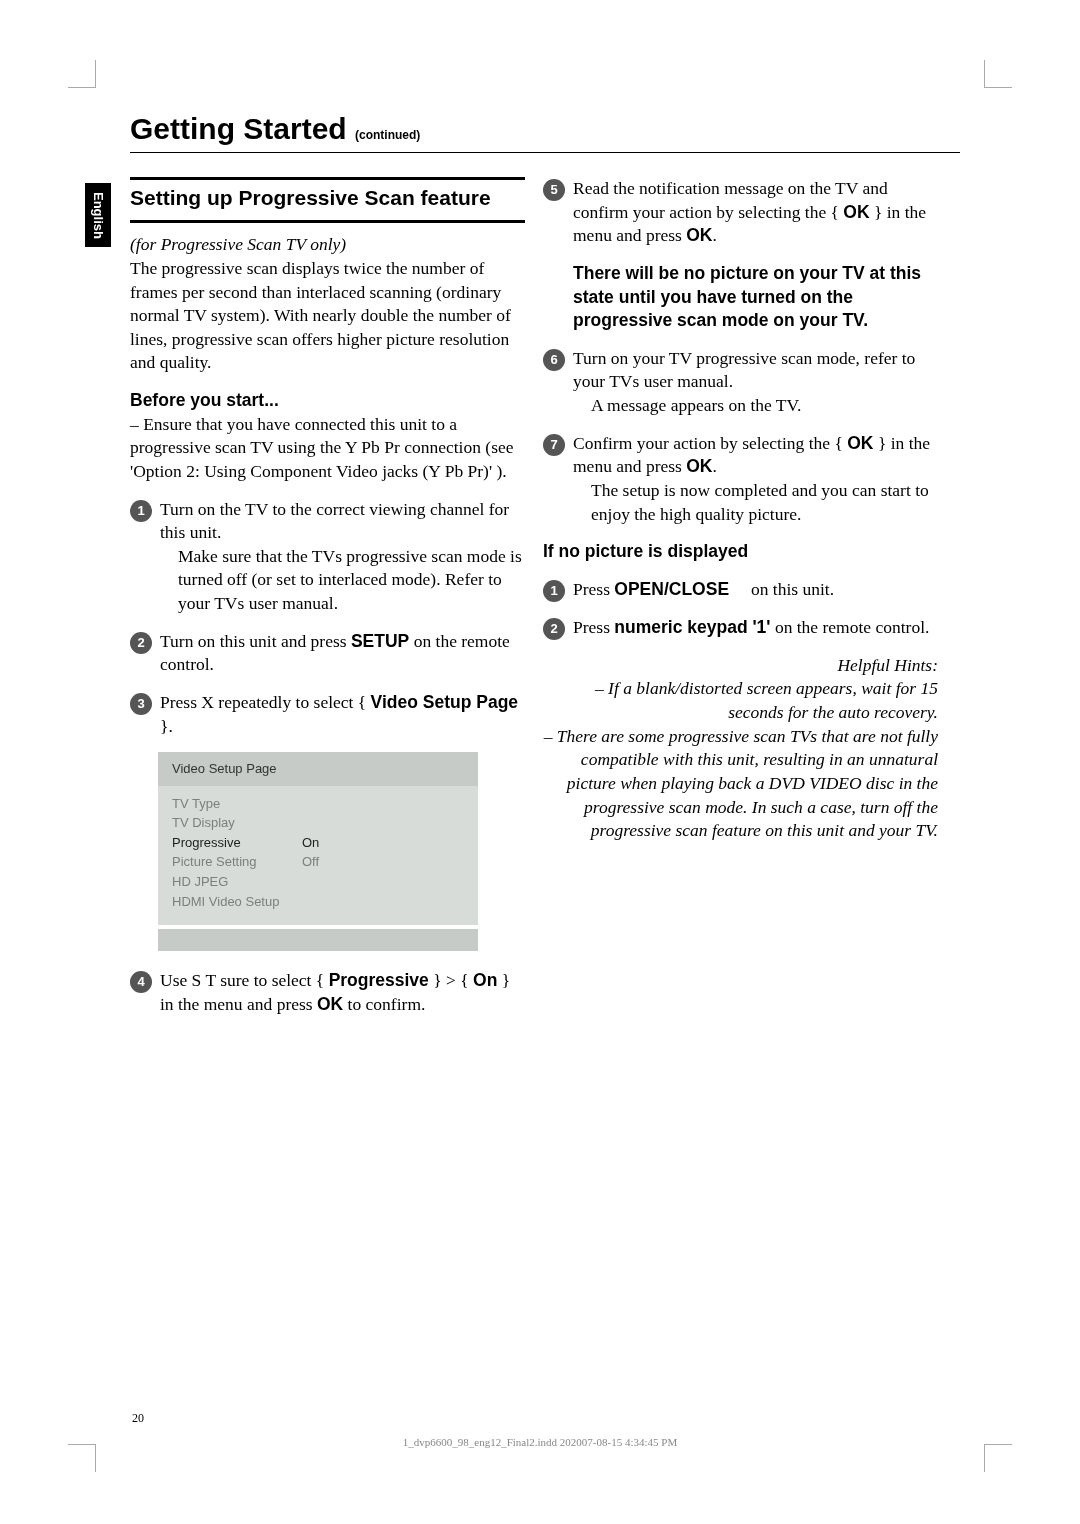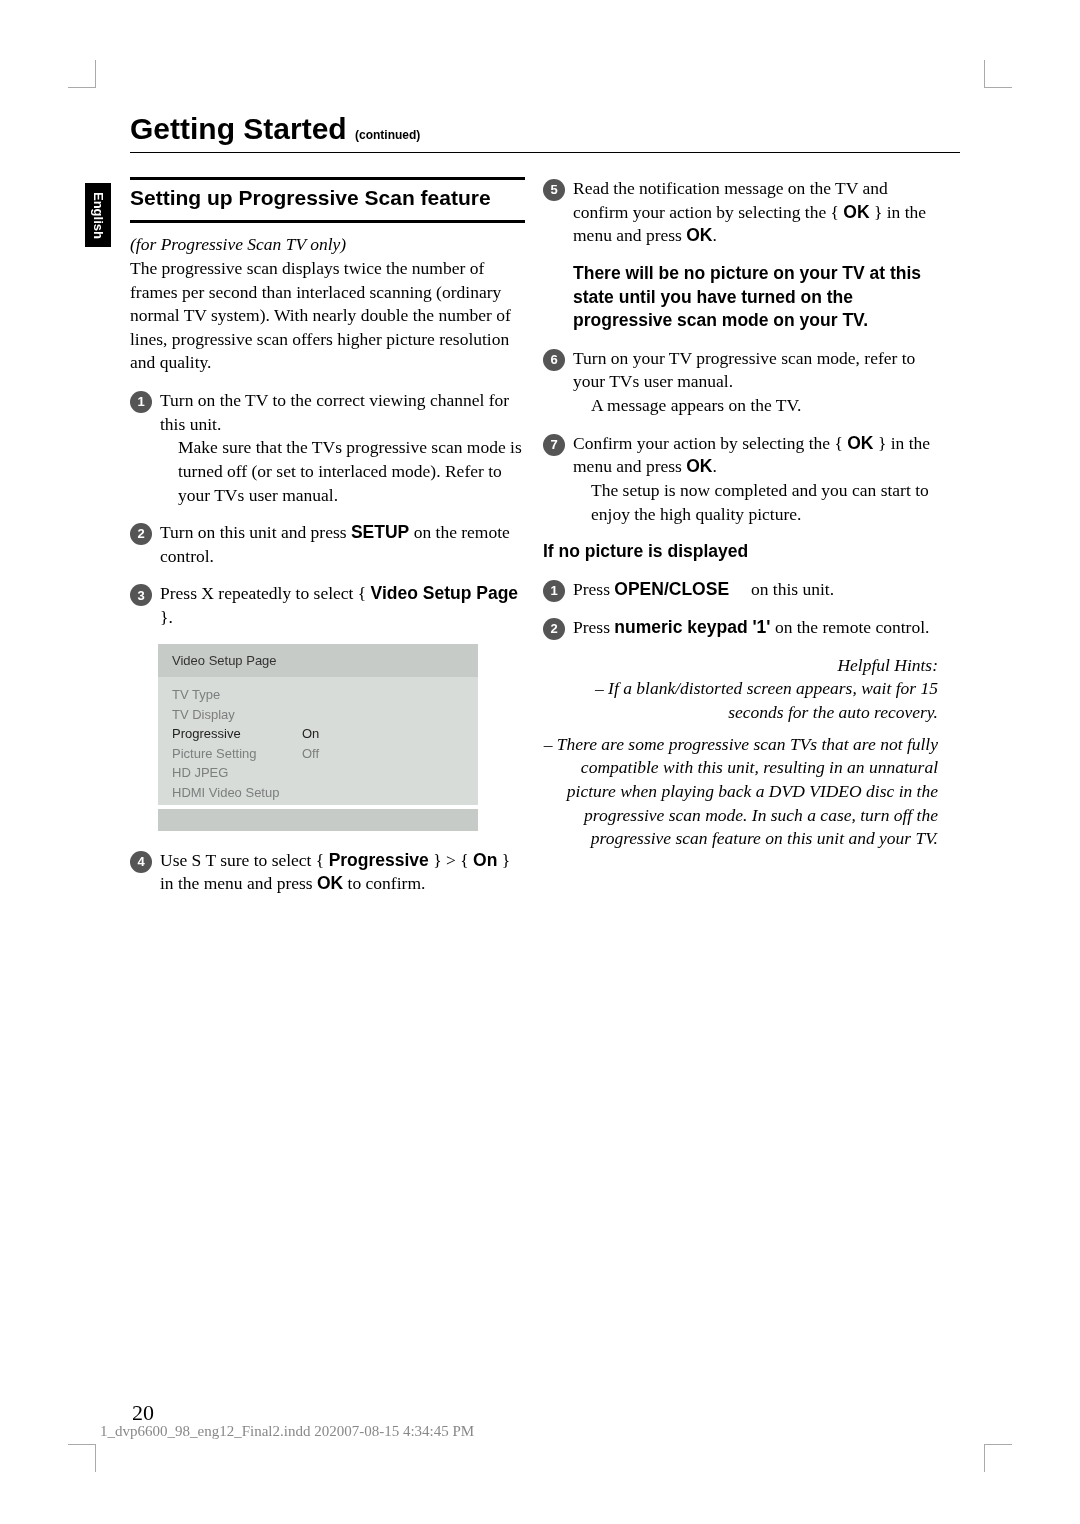--- a/index.html
+++ b/index.html
@@ -95,42 +95,42 @@
 
   .menu-box {
     margin: 0 0 4px 28px;
     width: 320px;
     background: #d7dcd9;
     font-family: Arial, Helvetica, sans-serif;
     font-size: 13px;
     color: #7d7f7e;
   }
   .menu-header { background: #c6cbc8; padding: 8px 14px; color: #333; }
-  .menu-body { padding: 8px 14px 2px 14px; }
+  .menu-body { padding: 8px 14px 14px 14px; }
   .menu-row { display: flex; padding: 1px 0; }
   .menu-left { width: 130px; }
   .menu-row.hl .menu-left, .menu-row.hl .menu-right { color: #222; }
   .menu-footer { height: 22px; background: #c6cbc8; margin: 0 0 18px 28px; width: 320px; }
 
   .page-num {
     position: absolute;
     left: 132px;
     bottom: 98px;
-    font-size: 22px;
+    font-size: 12px;
   }
 
   .footer-line {
     position: absolute;
     left: 100px;
     right: 100px;
-    bottom: 84px;
-    font-size: 15px;
+    bottom: 76px;
+    font-size: 11px;
     color: #888;
     display: flex;
-    justify-content: flex-start;
+    justify-content: center;
   }
 </style>
 </head>
 <body>
 
 <div class="crop-tl"></div>
 <div class="crop-tr"></div>
 <div class="crop-bl"></div>
 <div class="crop-br"></div>
 
@@ -150,20 +150,24 @@
 
       <div class="section-hr-top"></div>
       <div class="section-title">Setting up Progressive Scan feature</div>
       <div class="section-hr-bot"></div>
 
       <p>
         <span class="italic">(for Progressive Scan TV only)</span><br>
         <span>The progressive scan displays twice the number of frames per second than interlaced scanning (ordinary normal TV system). With nearly double the number of lines, progressive scan offers higher picture resolution and quality.</span>
       </p>
 
+      <p>
+        <span class="sans-bold">Before you start...</span><br>
+        <span>–  Ensure that you have connected this unit to a progressive scan TV using the Y Pb Pr connection (see 'Option 2: Using Component Video jacks (Y Pb Pr)' ).</span>
+      </p>
 
       <div class="step">
         <div class="step-num">1</div>
         <div class="step-body">
           <span>Turn on the TV to the correct viewing channel for this unit.</span>
           <span class="sub-arrow">Make sure that the TVs progressive scan mode is turned off (or set to interlaced mode). Refer to your TVs user manual.</span>
         </div>
       </div>
 
       <div class="step">
@@ -257,21 +261,21 @@
       </div>
 
       <div class="step">
         <div class="step-num">2</div>
         <div class="step-body">
           <span>Press </span><span class="sans-bold">numeric keypad '1'</span><span> on the remote control.</span>
         </div>
       </div>
 
       <p class="italic" style="margin-bottom:0;margin-left:48px;">Helpful Hints:</p>
-      <p class="italic" style="margin-bottom:8px;">–  If a blank/distorted screen appears, wait for 15 seconds for the auto recovery.</p>
+      <p class="italic" style="margin-bottom:0;">–  If a blank/distorted screen appears, wait for 15 seconds for the auto recovery.</p>
       <p class="italic">–  There are some progressive scan TVs that are not fully compatible with this unit, resulting in an unnatural picture when playing back a DVD VIDEO disc in the progressive scan mode. In such a case, turn off the progressive scan feature on this unit and your TV.</p>
 
     </div>
   </div>
 </div>
 
 <div class="page-num">20</div>
 
 <div class="footer-line">
   <span>1_dvp6600_98_eng12_Final2.indd   20</span>

